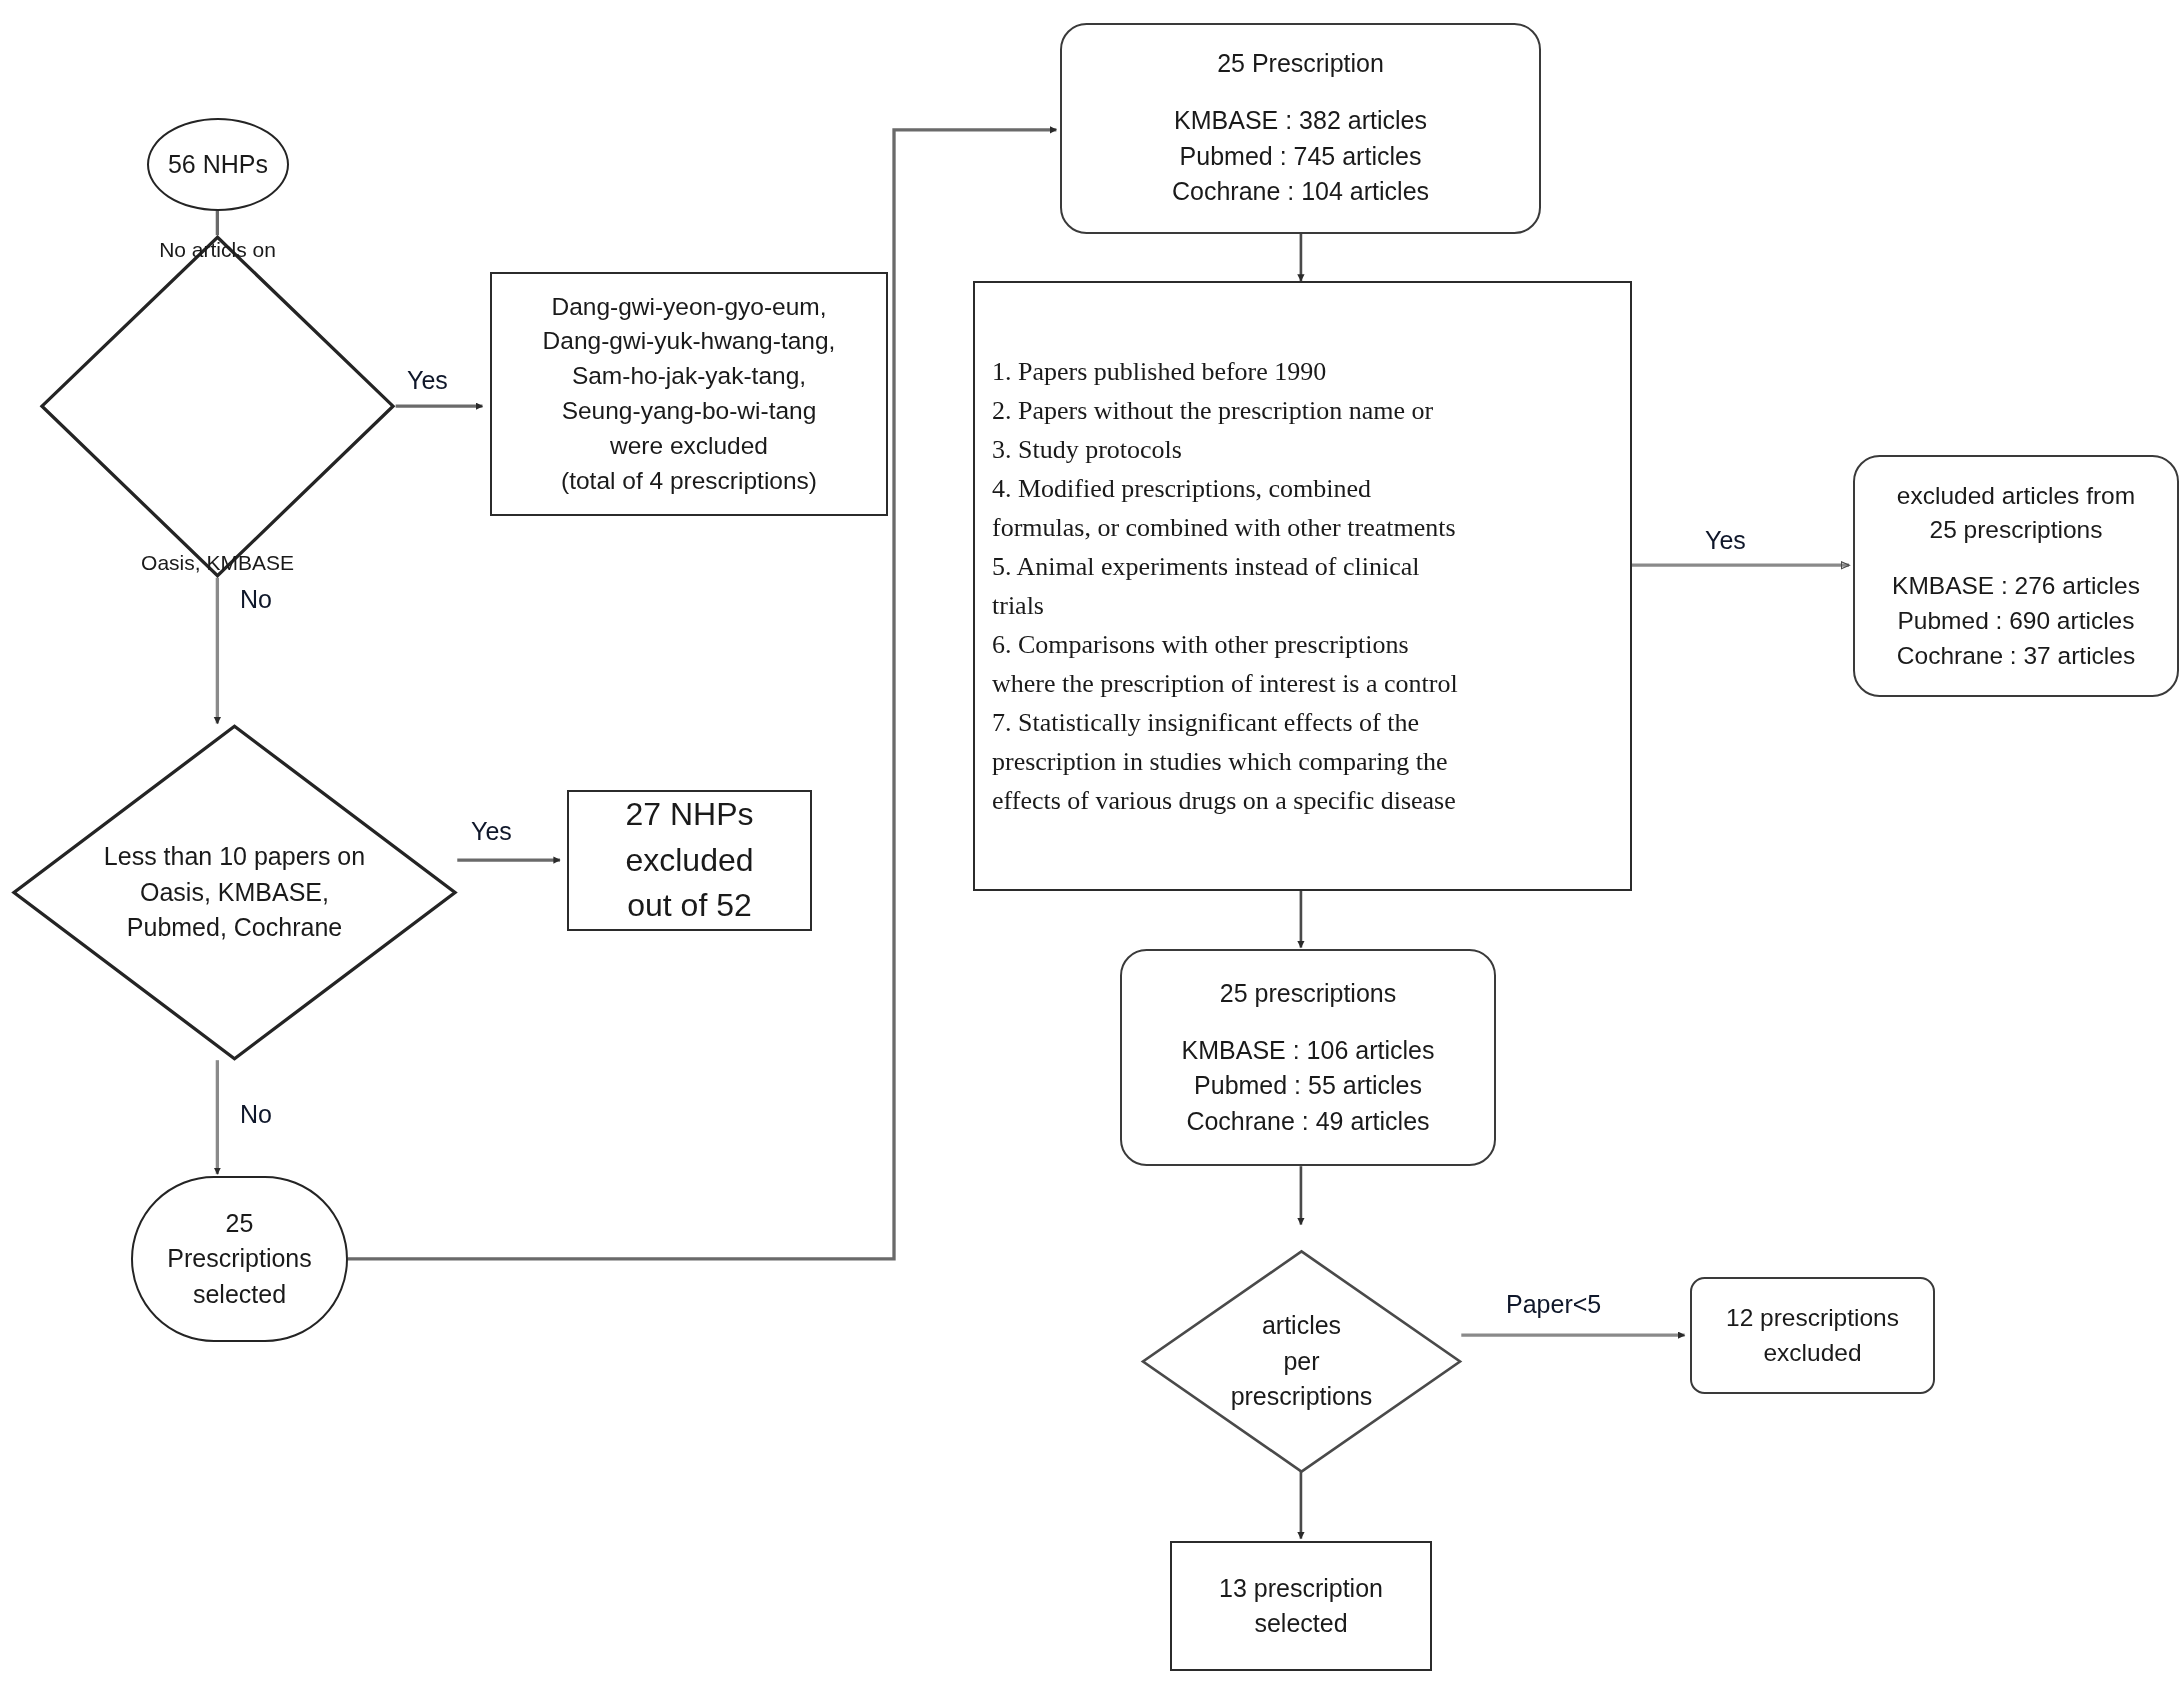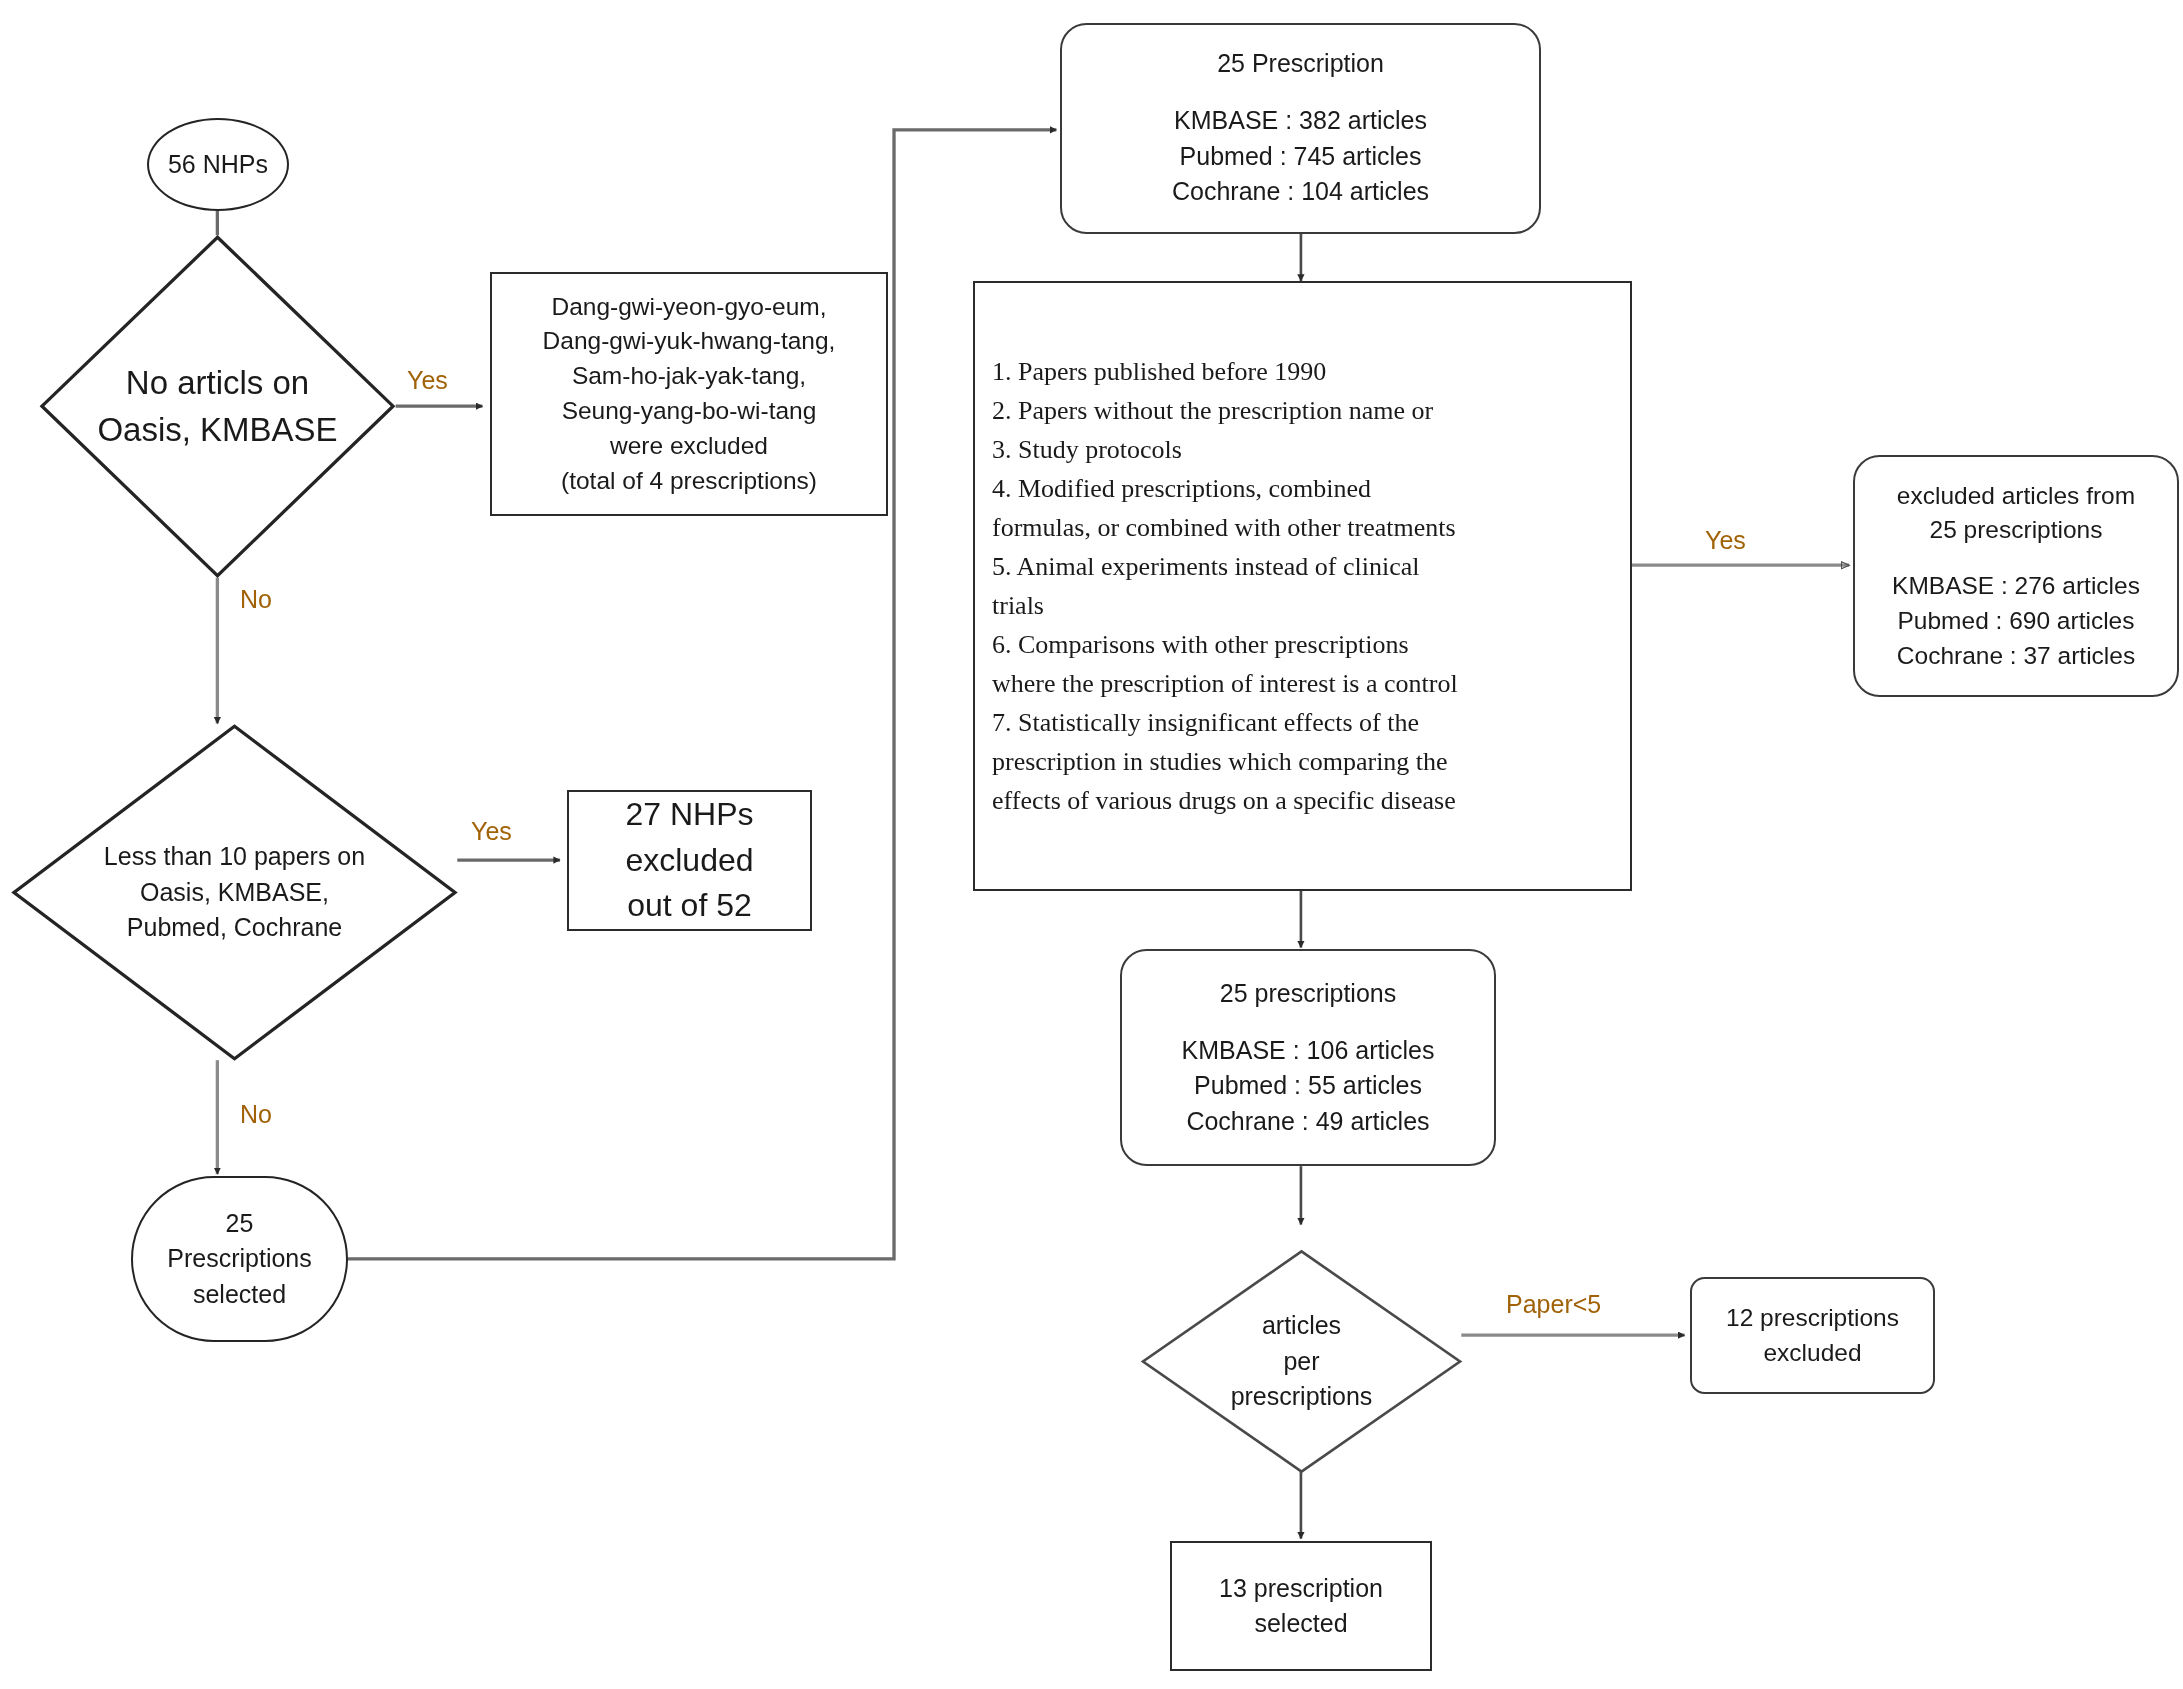--- a/index.html
+++ b/index.html
@@ -69,21 +69,21 @@
     display: flex;
     flex-direction: column;
     align-items: center;
     justify-content: center;
     text-align: center;
     color: #1a1a1a;
     line-height: 1.42;
   }
   .edge-label {
     position: absolute;
-    color: #a16207;
+    color: #0f172a;
     white-space: pre;
     z-index: 3;
     background: transparent;
   }
   .serif {
     font-family: "Liberation Serif", serif;
     text-align: left;
     align-items: flex-start;
     line-height: 1.5;
   }
@@ -132,21 +132,21 @@
   </svg>
 
   <div class="node ellipse" style="left:147px; top:118px; width:142px; height:93px; font-size:25px;">
     <span class="ln">56 NHPs</span>
   </div>
 
   <div class="diamond-wrap" style="left:40px; top:235px; width:355px; height:343px;">
     <svg width="355" height="343" viewBox="0 0 536 517">
       <polygon points="268,3 533,258 268,514 3,258" fill="#ffffff" stroke="#242424" stroke-width="5"></polygon>
     </svg>
-    <div class="diamond-label" style="font-size:33px;">
+    <div class="diamond-label" style="font-size:21px;justify-content:space-between;">
       <span class="ln">No articls on</span>
       <span class="ln">Oasis, KMBASE</span>
     </div>
   </div>
 
   <div class="edge-label" style="left:407px; top:366px; font-size:25px;">Yes</div>
 
   <div class="edge-label" style="left:240px; top:585px; font-size:25px;">No</div>
 
   <div class="node rect" style="left:490px; top:272px; width:398px; height:244px; font-size:24.5px;">

